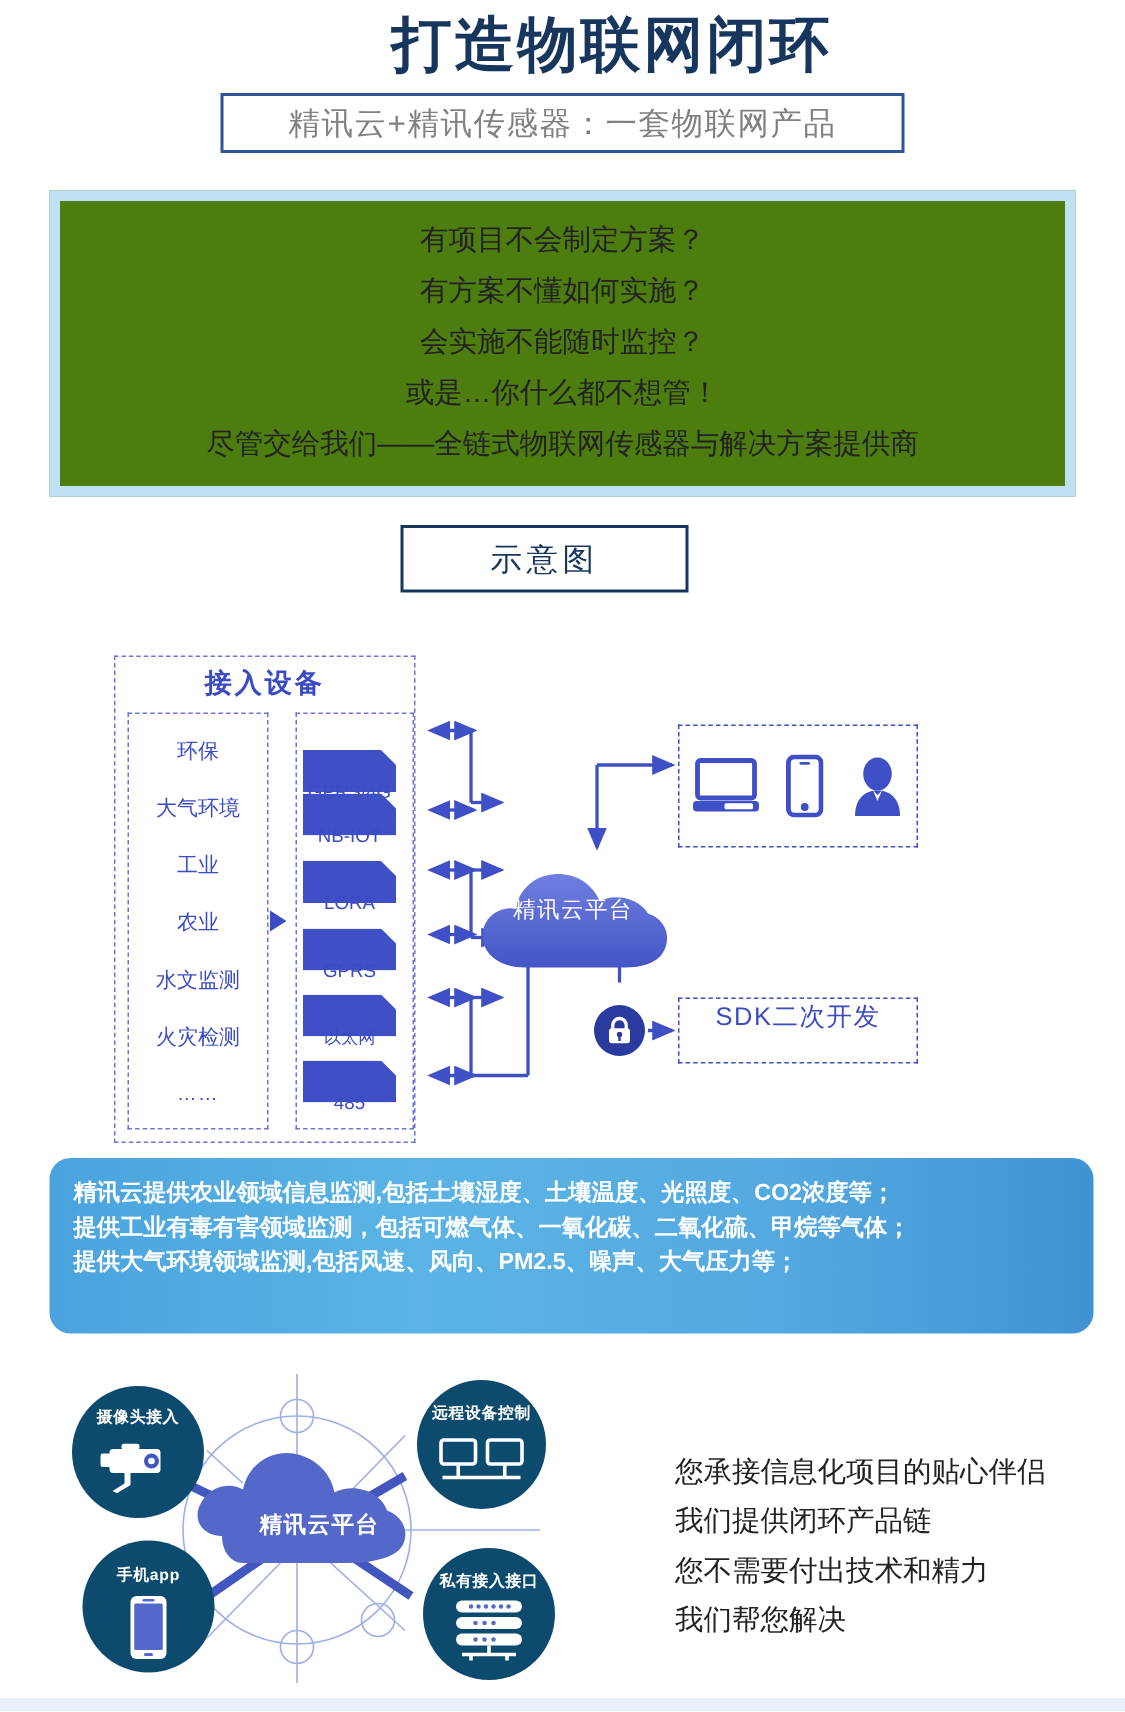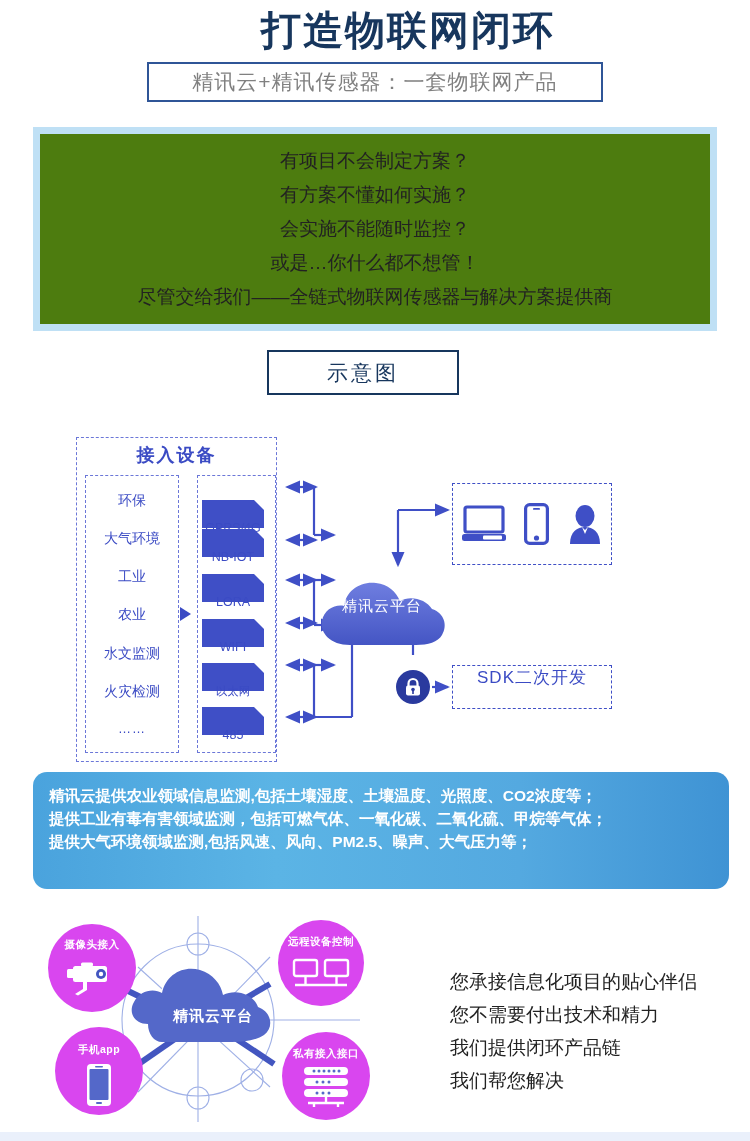--- a/index.html
+++ b/index.html
@@ -120,21 +120,21 @@
     background:linear-gradient(90deg,#4aa3dd 0%,#5bb4e5 35%,#54a9e0 70%,#3f93d4 100%);
     padding:12px 16px; box-sizing:border-box;
   }
   .infoband p{margin:0;font-size:15.5px;color:#fff;line-height:23px;font-weight:bold;}
 
   
   .hub{position:absolute;left:30px;top:912px;width:360px;height:220px;}
   .bullets{position:absolute;left:450px;top:965px;width:290px;}
   .bullets p{margin:0;font-size:19px;color:#222;line-height:33px;}
 
-  .circ{position:absolute;border-radius:50%;background:#d946ef;}
+  .circ{position:absolute;border-radius:50%;background:#0c4a6e;}
   .circ .ct{
     position:absolute;left:0;width:100%;text-align:center;color:#fff;
     font-size:10.5px;font-weight:bold;letter-spacing:.5px;
   }
   .bottom-rule{position:absolute;left:0;top:1132px;width:750px;height:9px;background:#eaf0fb;}
 </style>
 </head>
 <body>
 
 <div class="page">
@@ -223,21 +223,21 @@
       <div class="proto" style="top:53px">
         <div class="card"></div>
         <div class="lbl">NB-IOT</div>
       </div>
       <div class="proto" style="top:98px">
         <div class="card"></div>
         <div class="lbl">LORA</div>
       </div>
       <div class="proto" style="top:143px">
         <div class="card"></div>
-        <div class="lbl">WIFI</div>
+        <div class="lbl">GPRS</div>
       </div>
       <div class="proto" style="top:187px">
         <div class="card"></div>
         <div class="lbl sm">以太网</div>
       </div>
       <div class="proto" style="top:231px">
         <div class="card"></div>
         <div class="lbl">485</div>
       </div>
     </div>
@@ -372,19 +372,19 @@
         <line x1="26" y1="31" x2="26" y2="36" stroke="#fff" stroke-width="2.4"></line>
         <line x1="8" y1="37" x2="44" y2="37" stroke="#fff" stroke-width="2.4"></line>
         <line x1="14" y1="37" x2="14" y2="41" stroke="#fff" stroke-width="2.4"></line>
         <line x1="38" y1="37" x2="38" y2="41" stroke="#fff" stroke-width="2.4"></line>
       </svg>
     </div>
   </div>
 
   <div class="bullets">
     <p>您承接信息化项目的贴心伴侣</p>
+    <p>我们提供闭环产品链</p>
     <p>您不需要付出技术和精力</p>
-    <p>我们提供闭环产品链</p>
     <p>我们帮您解决</p>
   </div>
 
   <div class="bottom-rule"></div>
 </div>
 
 </body></html>

